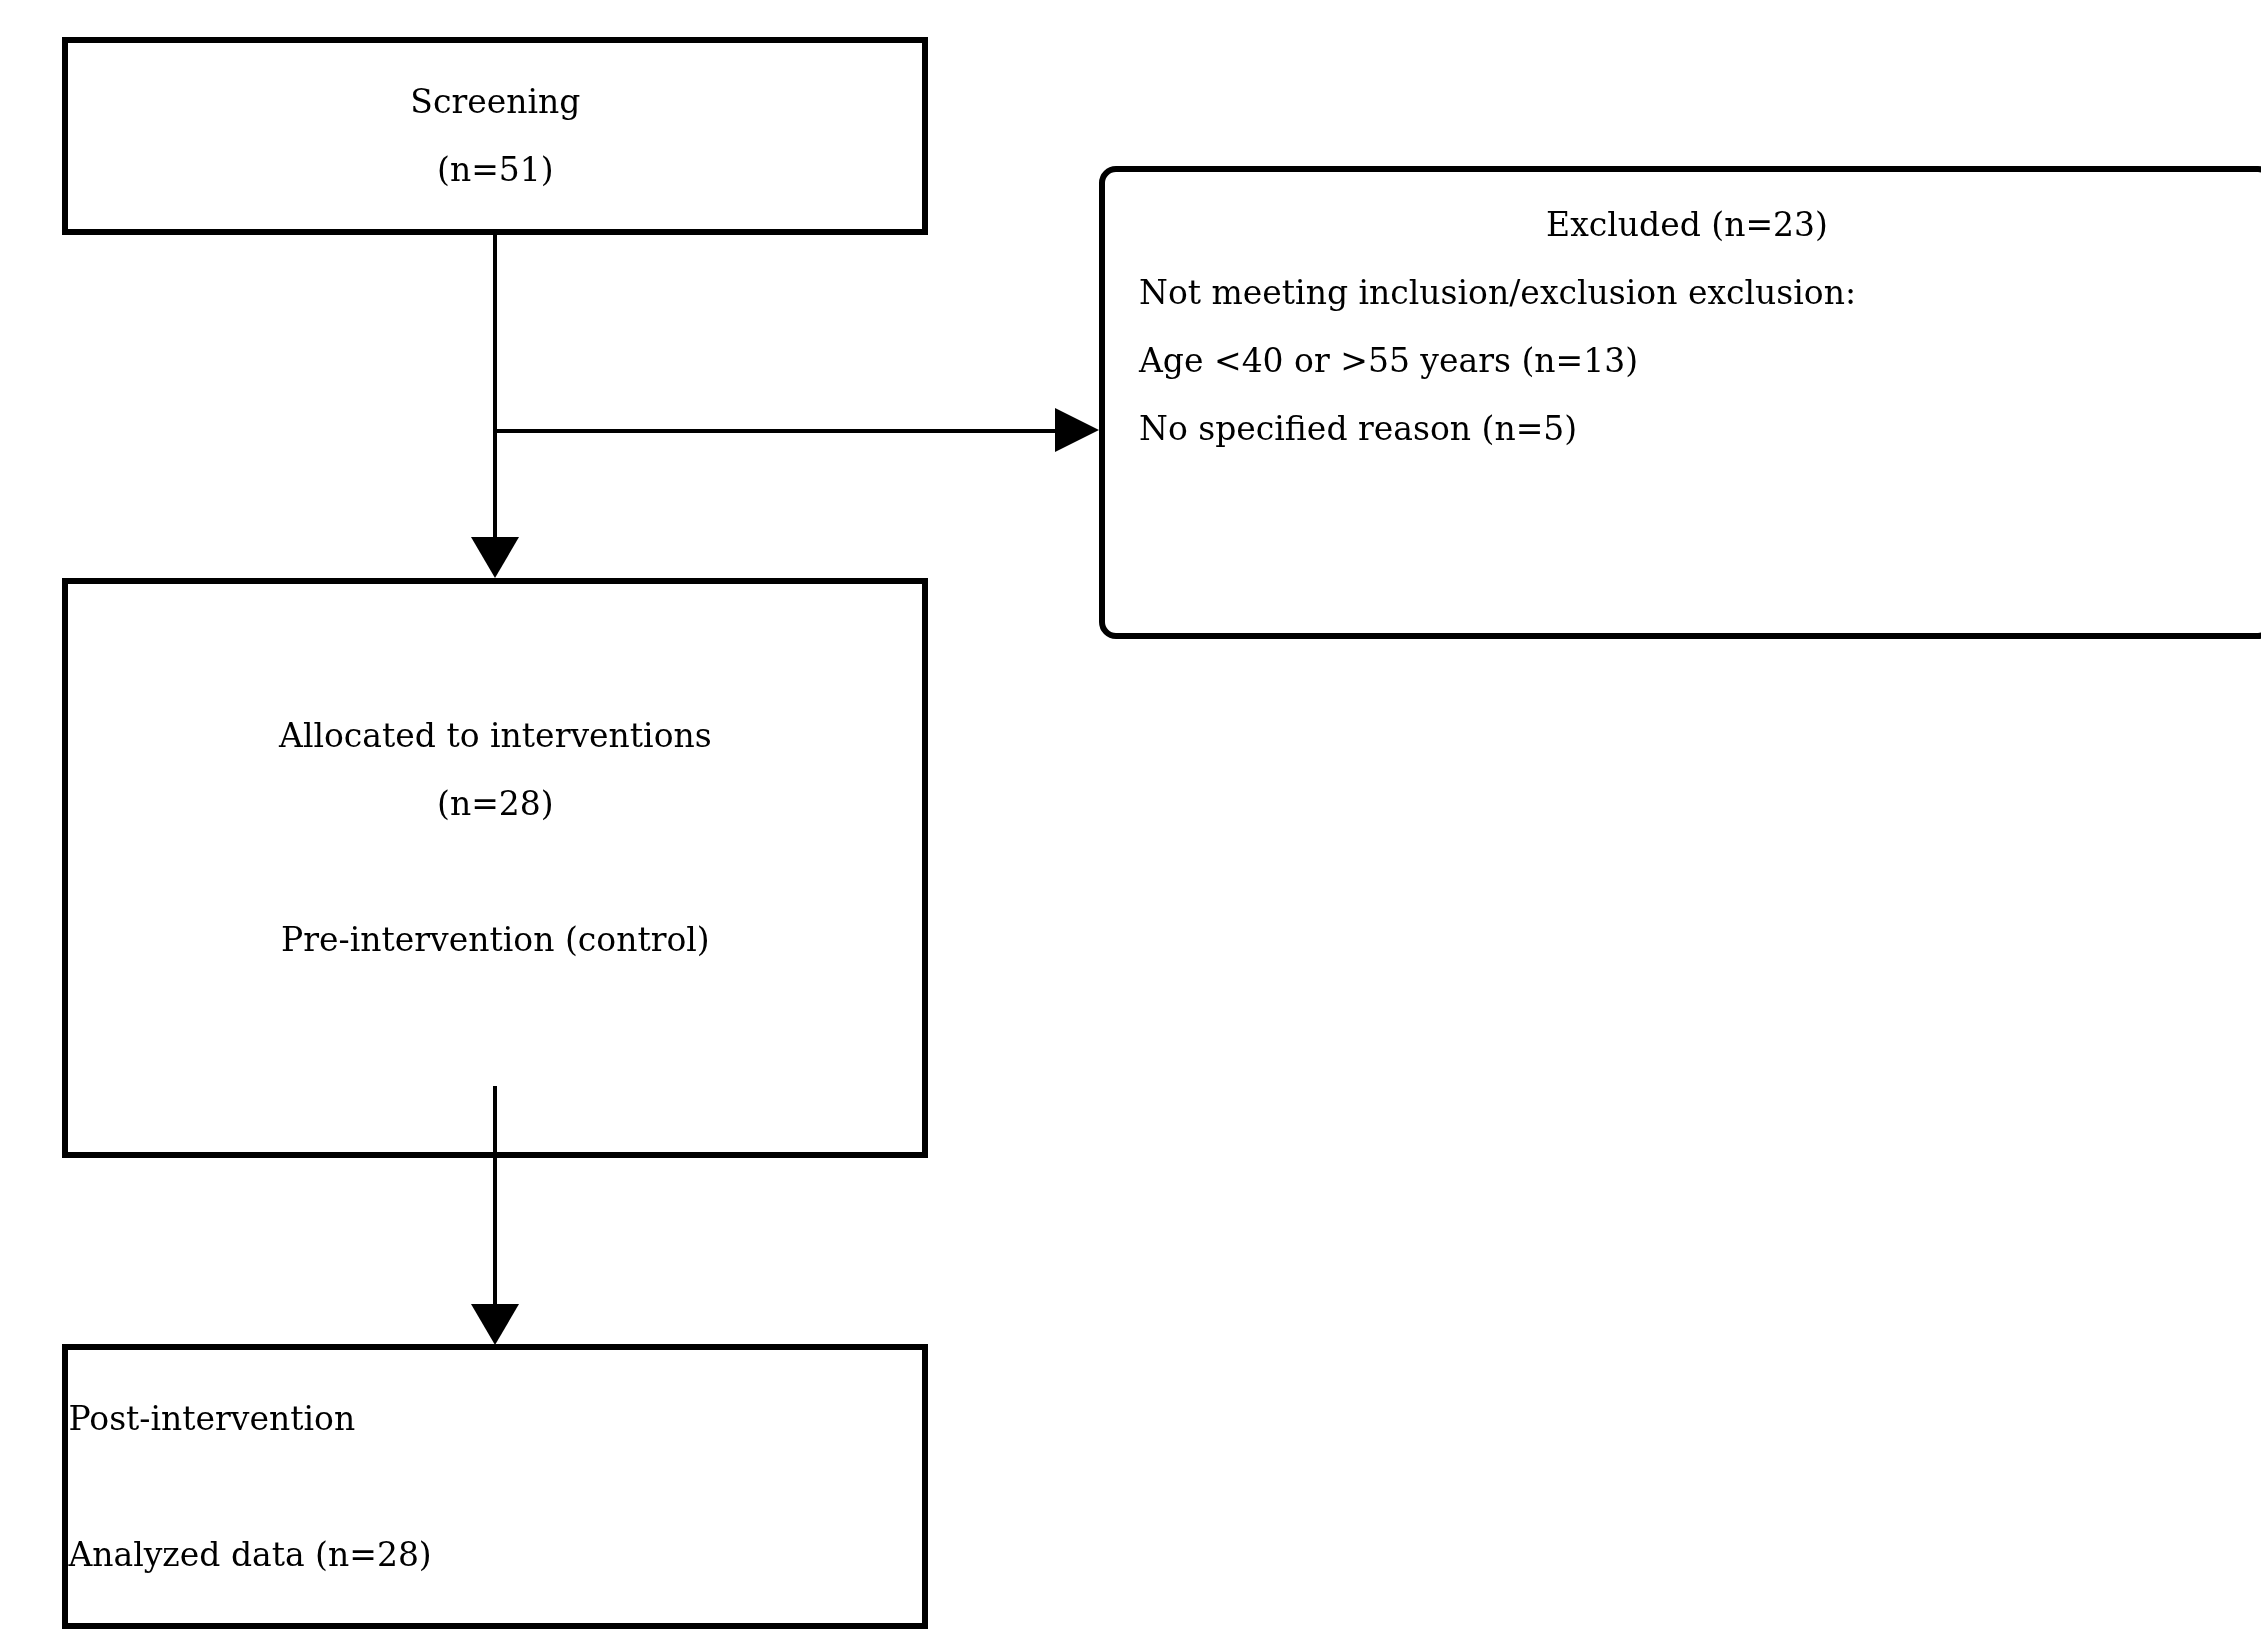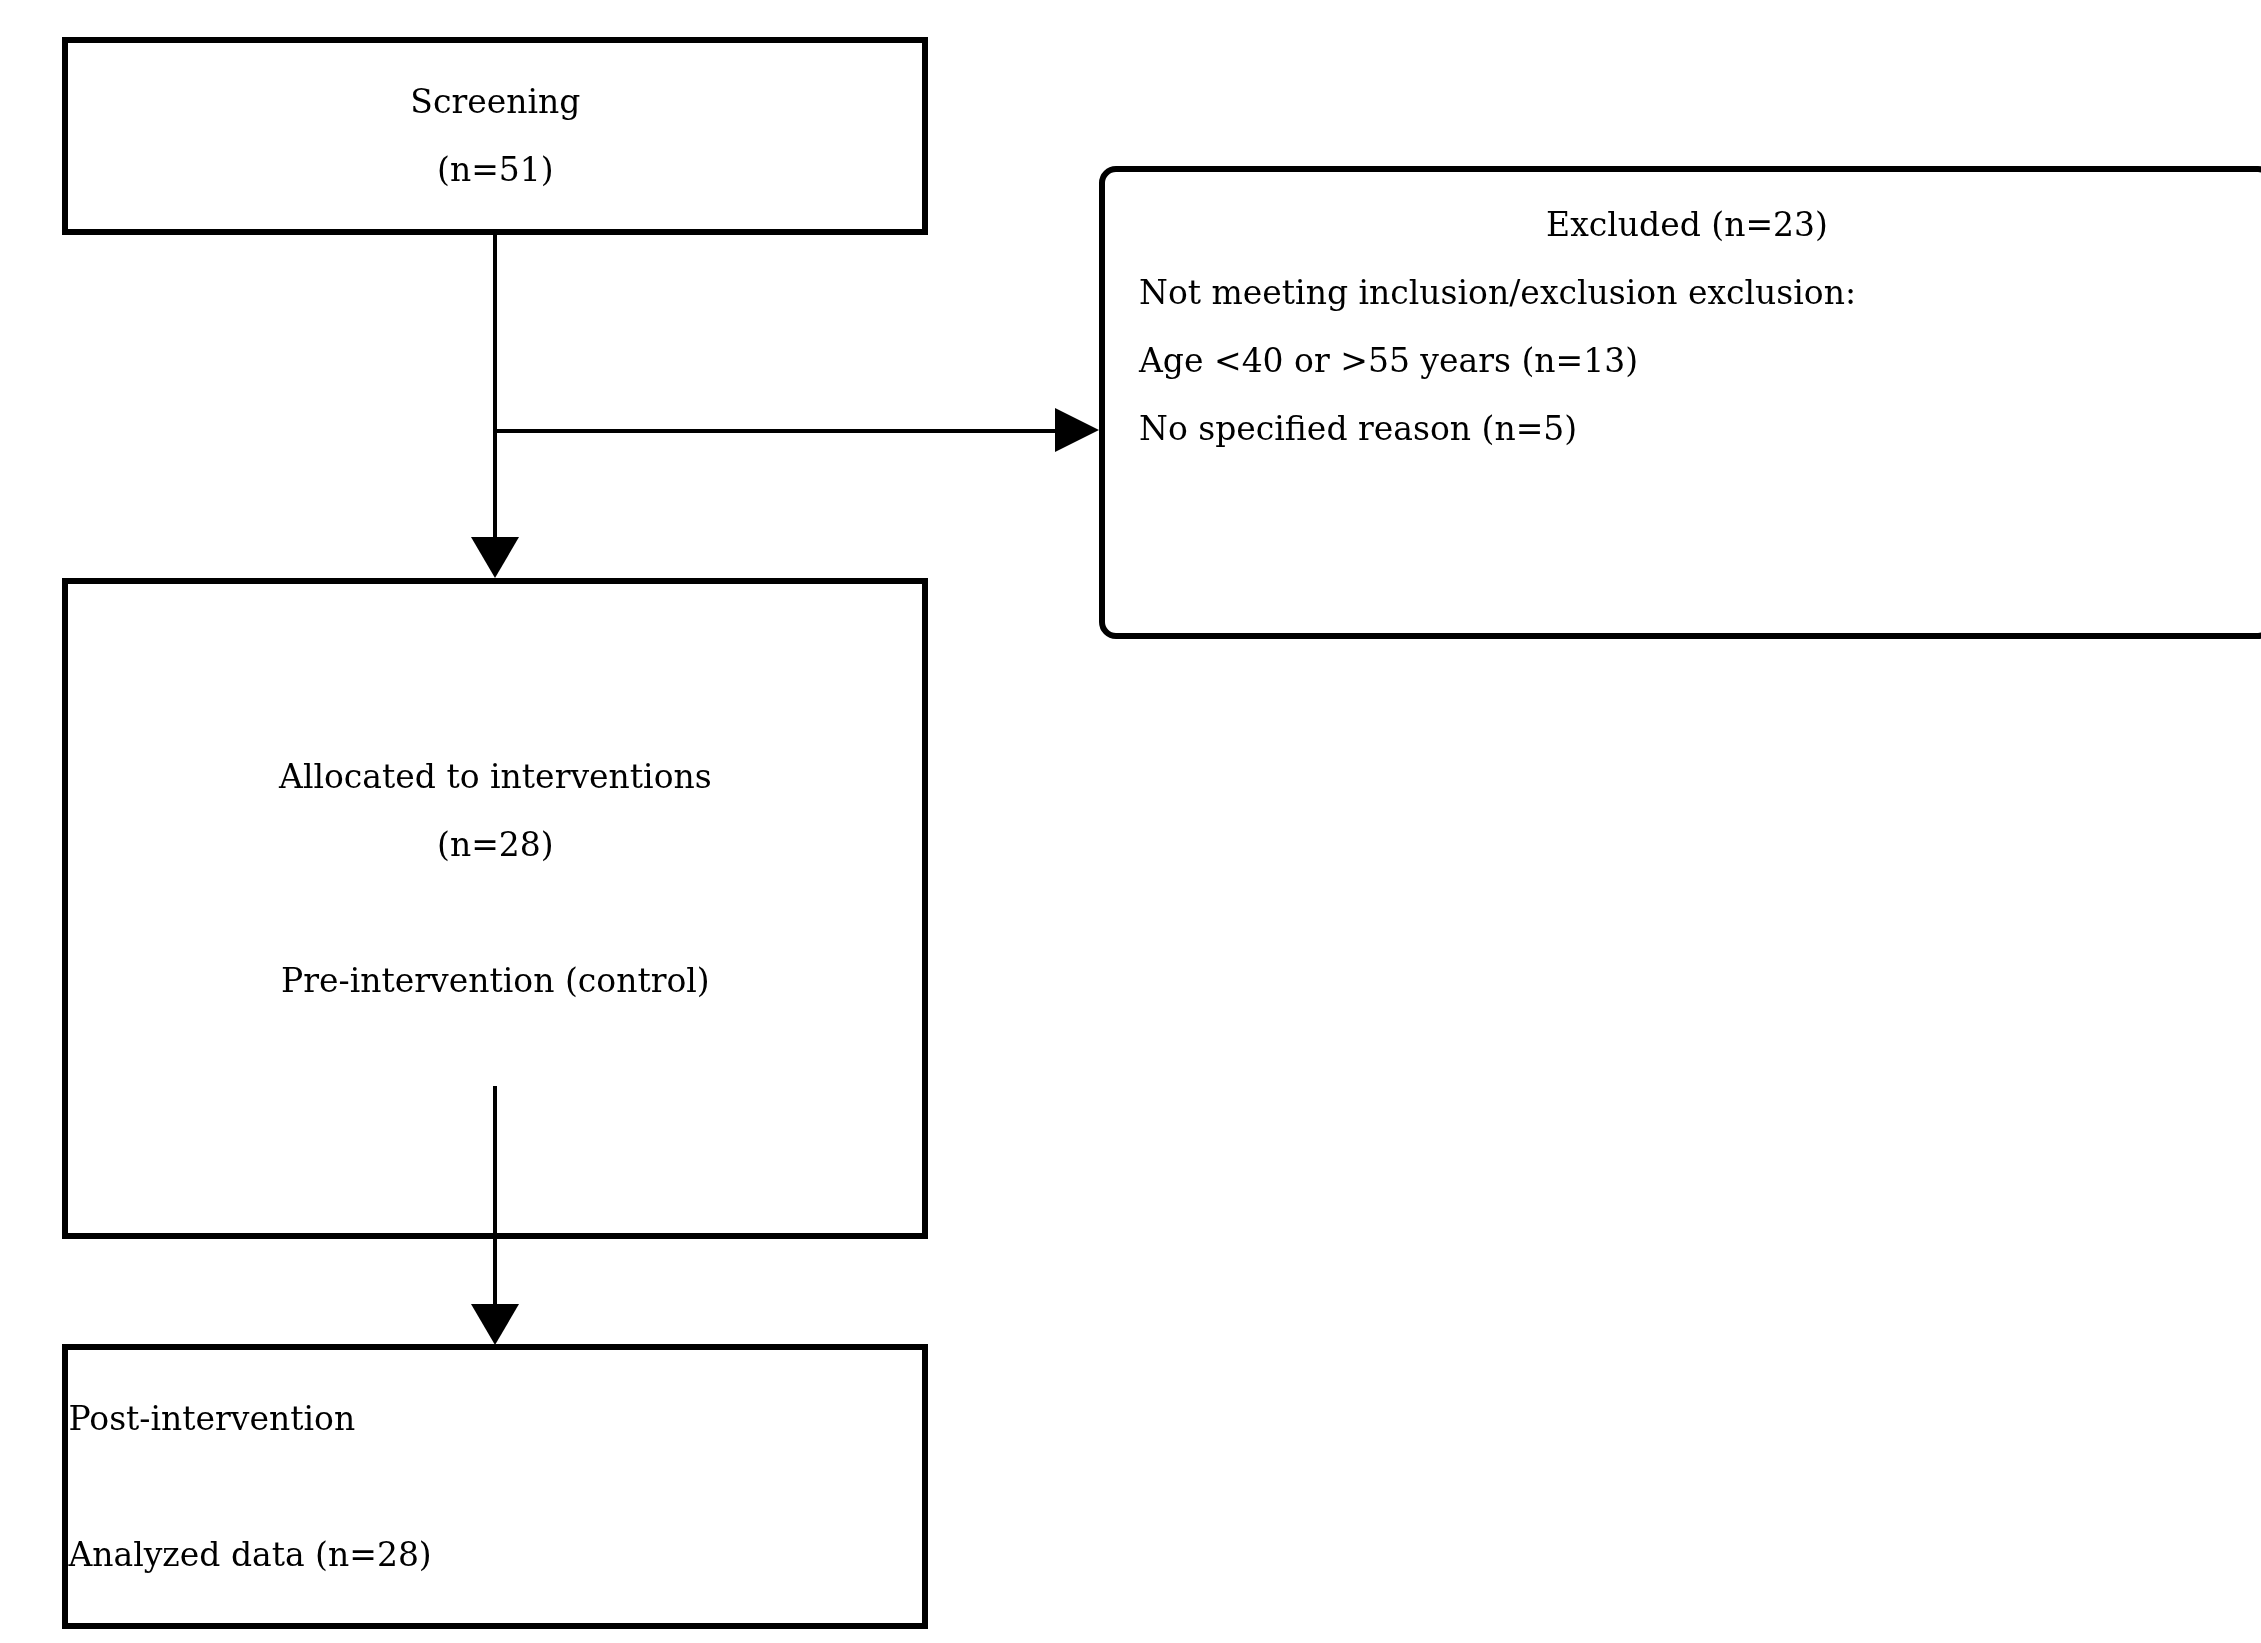--- a/index.html
+++ b/index.html
@@ -40,21 +40,21 @@
     width: 1176px; height: 473px;
     padding: 19px 34px;
     text-align: left;
     border-radius: 17px;
   }
   .box-excluded .title-line {
     text-align: center;
   }
   .box-allocated {
     left: 26.4px; top: 578px;
-    width: 866px; height: 661px;
+    width: 866px; height: 580px;
     display: flex; flex-direction: column;
     justify-content: center;
     padding-bottom: 60px;
     text-align: center;
   }
   .box-post {
     left: 26.4px; top: 1344px;
     width: 866px; height: 285px;
     display: flex; flex-direction: column;
     justify-content: center;

